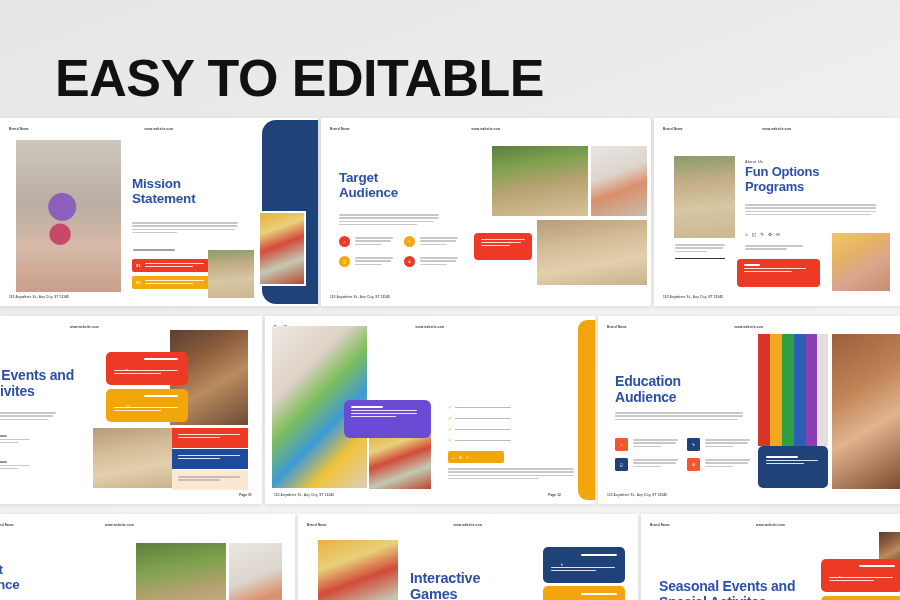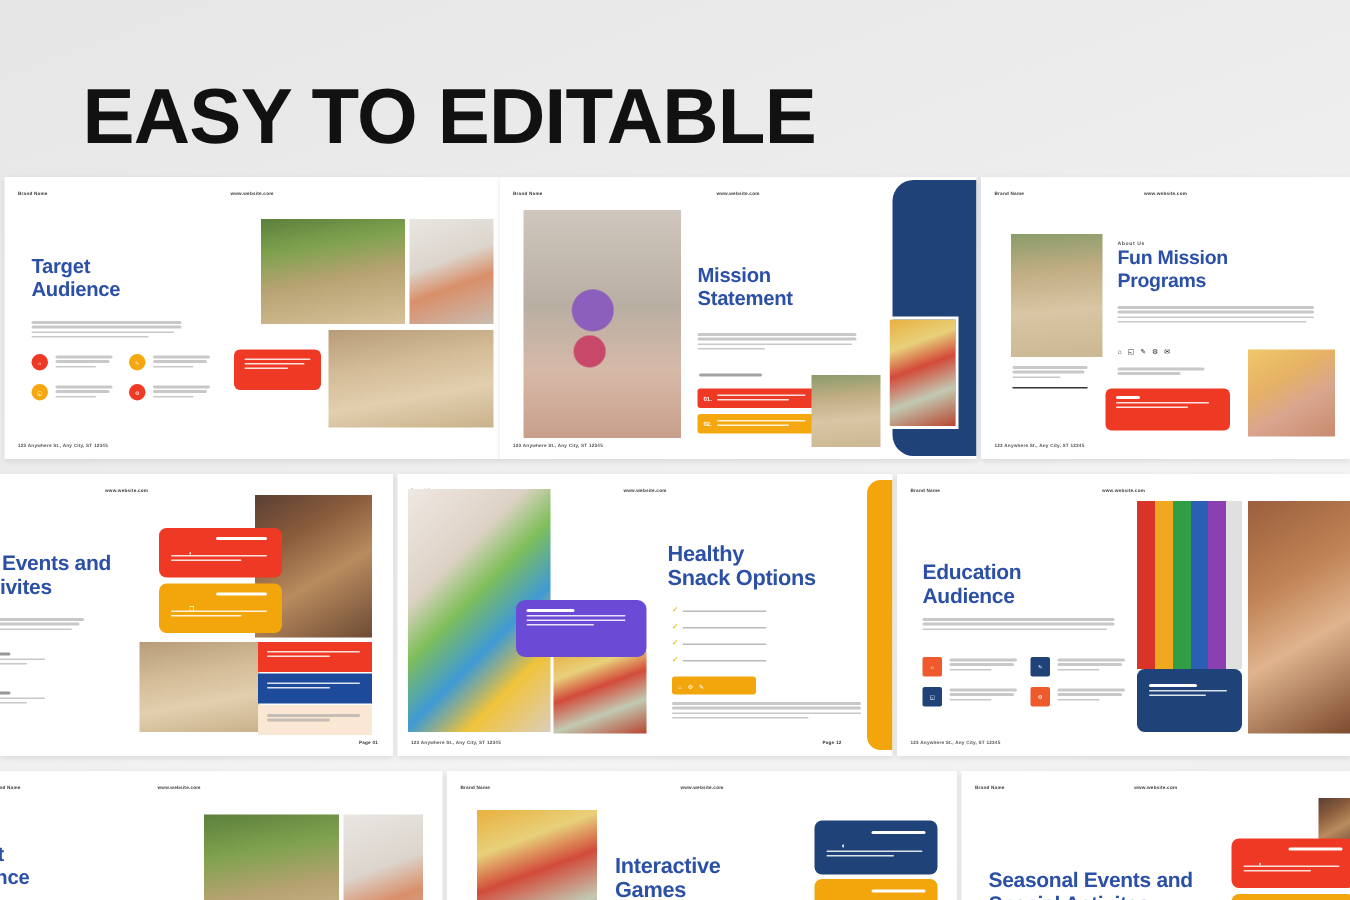--- a/index.html
+++ b/index.html
@@ -132,72 +132,20 @@
 
   .side-tab { position:absolute; }
 </style>
 </head>
 <body>
 
 <div class="headline">EASY TO EDITABLE</div>
 
 <div class="row row-1">
 
-  <div class="slide" style="width:330px;height:188px;margin-left:3px;">
-    <div class="brand">Brand Name</div>
-    <div class="weburl">www.website.com</div>
-    <div class="addr">123 Anywhere St., Any City, ST 12345</div>
-
-    <div class="h-title" style="left:18px;top:52px;font-size:13.5px;">Target
-Audience</div>
-    <div class="para" style="left:18px;top:96px;width:100px;">
-      <i style="width:100%"></i>
-        <i style="width:100%"></i>
-        <i style="width:95%"></i>
-        <i style="width:78%"></i>
-    </div>
-
-    <div class="circ red" style="left:18px;top:118px;width:11px;height:11px;">⌂</div>
-    <div class="para" style="left:34px;top:119px;width:38px;">
-        <i style="width:100%"></i>
-        <i style="width:96%"></i>
-        <i style="width:70%"></i>
-      </div>
-    <div class="circ orange" style="left:83px;top:118px;width:11px;height:11px;">✎</div>
-    <div class="para" style="left:99px;top:119px;width:38px;">
-        <i style="width:100%"></i>
-        <i style="width:96%"></i>
-        <i style="width:70%"></i>
-      </div>
-    <div class="circ orange" style="left:18px;top:138px;width:11px;height:11px;">◱</div>
-    <div class="para" style="left:34px;top:139px;width:38px;">
-        <i style="width:100%"></i>
-        <i style="width:96%"></i>
-        <i style="width:70%"></i>
-      </div>
-    <div class="circ red" style="left:83px;top:138px;width:11px;height:11px;">⚙</div>
-    <div class="para" style="left:99px;top:139px;width:38px;">
-        <i style="width:100%"></i>
-        <i style="width:96%"></i>
-        <i style="width:70%"></i>
-      </div>
-
-    <div class="ph p-outdoor" style="left:171px;top:28px;width:96px;height:70px;"></div>
-    <div class="ph p-kitchen" style="left:270px;top:28px;width:56px;height:70px;"></div>
-    <div class="ph p-kidsfloor" style="left:216px;top:102px;width:110px;height:65px;"></div>
-
-    <div class="blk red" style="left:153px;top:115px;width:58px;height:27px;border-radius:4px;">
-      <div class="card-txt" style="left:7px;top:6px;width:44px;">
-        <i style="width:100%"></i>
-          <i style="width:92%"></i>
-          <i style="width:66%"></i>
-      </div>
-    </div>
-  </div>
-
   <div class="slide" style="width:318px;height:188px;">
     <div class="brand">Brand Name</div>
     <div class="weburl">www.website.com</div>
     <div class="addr">123 Anywhere St., Any City, ST 12345</div>
     <div class="pageno">Page 01</div>
 
     <div class="blk navy" style="right:0;top:2px;width:56px;height:184px;border-radius:14px 0 0 14px;"></div>
     <div class="ph p-classroom" style="left:16px;top:22px;width:105px;height:152px;"></div>
 
     <div class="h-title" style="left:132px;top:58px;font-size:13.5px;">Mission
@@ -224,35 +172,87 @@
       <span class="lines">
           <i style="width:88%"></i>
           <i style="width:72%"></i>
         </span>
     </div>
 
     <div class="ph p-sand" style="left:208px;top:132px;width:46px;height:48px;"></div>
     <div class="ph p-play" style="left:258px;top:93px;width:48px;height:75px;border:2px solid #fff;"></div>
   </div>
 
+  <div class="slide" style="width:330px;height:188px;margin-left:3px;">
+    <div class="brand">Brand Name</div>
+    <div class="weburl">www.website.com</div>
+    <div class="addr">123 Anywhere St., Any City, ST 12345</div>
+
+    <div class="h-title" style="left:18px;top:52px;font-size:13.5px;">Target
+Audience</div>
+    <div class="para" style="left:18px;top:96px;width:100px;">
+      <i style="width:100%"></i>
+        <i style="width:100%"></i>
+        <i style="width:95%"></i>
+        <i style="width:78%"></i>
+    </div>
+
+    <div class="circ red" style="left:18px;top:118px;width:11px;height:11px;">⌂</div>
+    <div class="para" style="left:34px;top:119px;width:38px;">
+        <i style="width:100%"></i>
+        <i style="width:96%"></i>
+        <i style="width:70%"></i>
+      </div>
+    <div class="circ orange" style="left:83px;top:118px;width:11px;height:11px;">✎</div>
+    <div class="para" style="left:99px;top:119px;width:38px;">
+        <i style="width:100%"></i>
+        <i style="width:96%"></i>
+        <i style="width:70%"></i>
+      </div>
+    <div class="circ orange" style="left:18px;top:138px;width:11px;height:11px;">◱</div>
+    <div class="para" style="left:34px;top:139px;width:38px;">
+        <i style="width:100%"></i>
+        <i style="width:96%"></i>
+        <i style="width:70%"></i>
+      </div>
+    <div class="circ red" style="left:83px;top:138px;width:11px;height:11px;">⚙</div>
+    <div class="para" style="left:99px;top:139px;width:38px;">
+        <i style="width:100%"></i>
+        <i style="width:96%"></i>
+        <i style="width:70%"></i>
+      </div>
+
+    <div class="ph p-outdoor" style="left:171px;top:28px;width:96px;height:70px;"></div>
+    <div class="ph p-kitchen" style="left:270px;top:28px;width:56px;height:70px;"></div>
+    <div class="ph p-kidsfloor" style="left:216px;top:102px;width:110px;height:65px;"></div>
+
+    <div class="blk red" style="left:153px;top:115px;width:58px;height:27px;border-radius:4px;">
+      <div class="card-txt" style="left:7px;top:6px;width:44px;">
+        <i style="width:100%"></i>
+          <i style="width:92%"></i>
+          <i style="width:66%"></i>
+      </div>
+    </div>
+  </div>
+
   <div class="slide" style="width:246px;height:188px;margin-left:3px;">
     <div class="brand">Brand Name</div>
     <div class="weburl">www.website.com</div>
     <div class="addr">123 Anywhere St., Any City, ST 12345</div>
 
     <div class="ph p-sand" style="left:20px;top:38px;width:61px;height:82px;"></div>
     <div class="para" style="left:21px;top:126px;width:50px;">
         <i style="width:100%"></i>
         <i style="width:96%"></i>
         <i style="width:64%"></i>
       </div>
     <div style="position:absolute;left:21px;top:140px;width:50px;height:1px;background:#333;"></div>
 
     <div class="eyebrow" style="left:91px;top:42px;">About Us</div>
-    <div class="h-title" style="left:91px;top:47px;font-size:13px;">Fun Mission
+    <div class="h-title" style="left:91px;top:47px;font-size:13px;">Fun Options
 Programs</div>
     <div class="para" style="left:91px;top:86px;width:131px;">
       <i style="width:100%"></i>
         <i style="width:100%"></i>
         <i style="width:100%"></i>
         <i style="width:96%"></i>
     </div>
 
     <div class="iconrow-dark" style="left:91px;top:114px;">
       <span>⌂</span>
@@ -356,22 +356,20 @@
 
     <div class="blk purple" style="left:79px;top:84px;width:87px;height:38px;border-radius:6px;">
       <div class="card-txt" style="left:7px;top:6px;width:66px;">
         <span class="card-h" style="width:48%"></span>
           <i style="width:100%"></i>
           <i style="width:100%"></i>
           <i style="width:68%"></i>
       </div>
     </div>
 
-    <div class="h-title" style="left:180px;top:46px;font-size:14.5px;">Healthy
-Snack Options</div>
 
     <div class="checkrow" style="left:183px;top:89px;">
         <span class="ck">✓</span>
         <span class="ln" style="width:56px"></span>
       </div>
     <div class="checkrow" style="left:183px;top:100px;">
         <span class="ck">✓</span>
         <span class="ln" style="width:56px"></span>
       </div>
     <div class="checkrow" style="left:183px;top:111px;">

